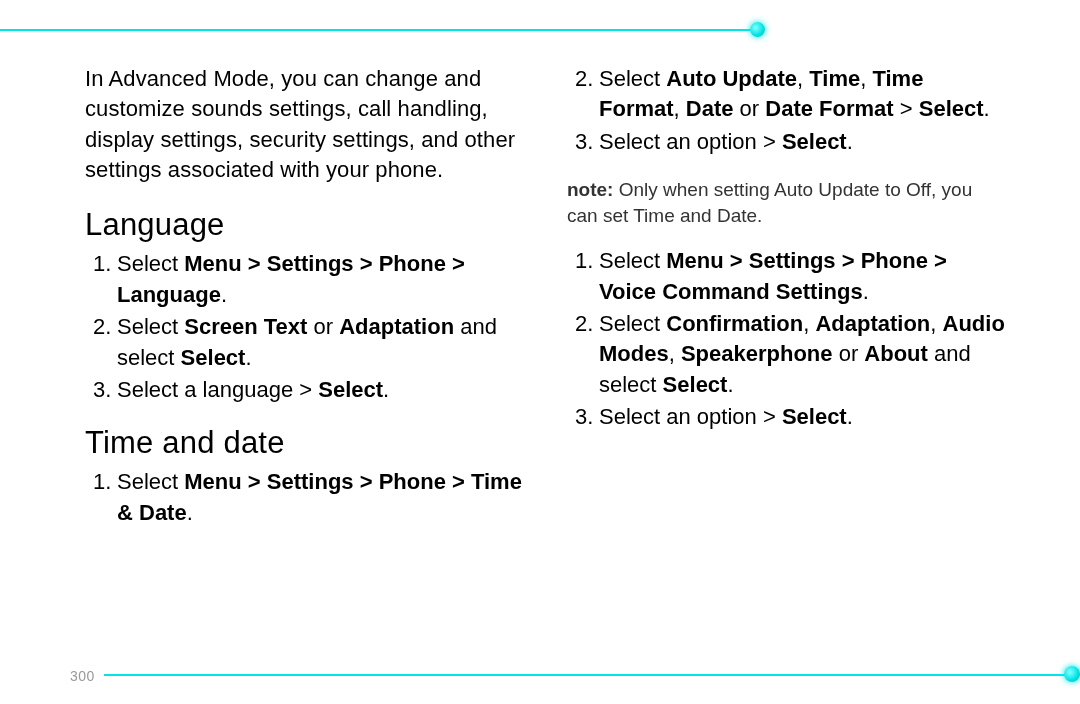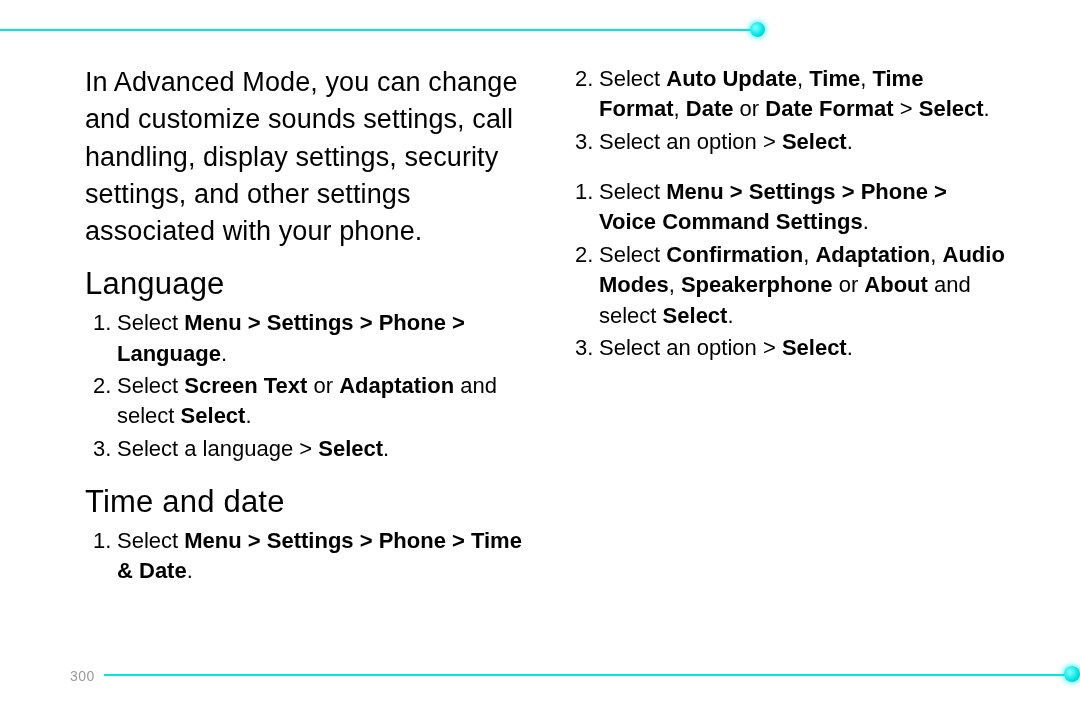--- a/index.html
+++ b/index.html
@@ -10,21 +10,21 @@
   .rule-top .bead { position:absolute; top:-6px; left:750px; width:15px; height:15px; border-radius:50%; background:radial-gradient(circle at 38% 38%,#8ff,#00e5e5 55%,#00b3b3 100%); box-shadow:0 0 6px #00e5e5; }
 
   .rule-bot { position:absolute; bottom:28px; left:0; right:0; height:3px; }
   .rule-bot .line { position:absolute; top:1px; left:104px; right:0; height:2.4px; background:#00e5e5; }
   .rule-bot .bead { position:absolute; top:-7px; right:0; width:16px; height:16px; border-radius:50%; background:radial-gradient(circle at 38% 38%,#8ff,#00e5e5 55%,#00b3b3 100%); box-shadow:0 0 6px #00e5e5; }
   .pagenum { position:absolute; bottom:20px; left:70px; font-size:14px; color:#999; letter-spacing:.5px; }
 
   .cols { display:flex; gap:42px; margin-top:14px; }
   .col { width:440px; }
 
-  .intro { font-size:27px; line-height:1.38; letter-spacing:.1px; margin-bottom:16px; }
+  .intro { font-size:22px; line-height:1.38; letter-spacing:.1px; margin-bottom:22px; }
   h2 { font-size:31px; font-weight:500; margin:4px 0 6px; letter-spacing:.2px; }
 
   ol.steps, ol.steps-cont { list-style:none; margin:0 0 20px 8px; }
   ol.steps li, ol.steps-cont li { position:relative; padding-left:24px; font-size:22px; line-height:1.38; margin-bottom:2px; }
   ol.steps li::before, ol.steps-cont li::before { position:absolute; left:0; }
   ol.steps li:nth-child(1)::before { content:"1."; }
   ol.steps li:nth-child(2)::before { content:"2."; }
   ol.steps li:nth-child(3)::before { content:"3."; }
   ol.steps-cont li:nth-child(1)::before { content:"2."; }
   ol.steps-cont li:nth-child(2)::before { content:"3."; }
@@ -59,20 +59,21 @@
         <li><span>Select</span> <b>Menu &gt; Settings &gt; Phone &gt; Time &amp; Date</b>.</li>
       </ol>
     </div>
 
     <div class="col">
       <ol class="steps-cont">
         <li><span>Select</span> <b>Auto Update</b>, <b>Time</b>, <b>Time Format</b>, <b>Date</b> <span>or</span> <b>Date Format</b> &gt; <b>Select</b>.</li>
         <li><span>Select an option &gt;</span> <b>Select</b>.</li>
       </ol>
 
+      <p class="note"><span class="lbl">note:</span> <span>Only when setting Auto Update to Off, you can set Time and Date.</span></p>
 
       <ol class="steps">
         <li><span>Select</span> <b>Menu &gt; Settings &gt; Phone &gt; Voice Command Settings</b>.</li>
         <li><span>Select</span> <b>Confirmation</b>, <b>Adaptation</b>, <b>Audio Modes</b>, <b>Speakerphone</b> <span>or</span> <b>About</b> <span>and select</span> <b>Select</b>.</li>
         <li><span>Select an option &gt;</span> <b>Select</b>.</li>
       </ol>
     </div>
 
   </div>
 

